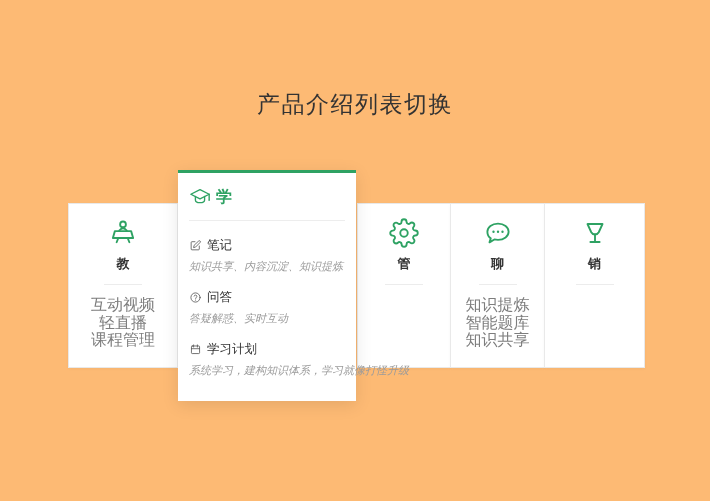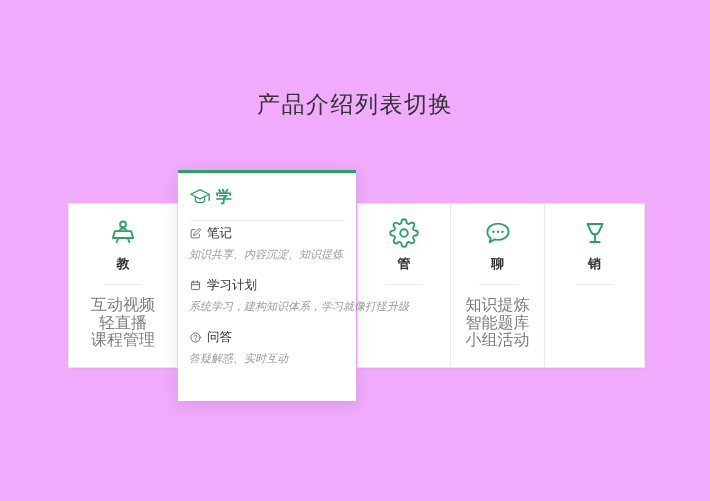--- a/index.html
+++ b/index.html
@@ -5,21 +5,21 @@
   html,body{margin:0;padding:0;}
   body{
     background:#f3f3f3;
     font-family:"DejaVu Sans", sans-serif;
     -webkit-font-smoothing:antialiased;
   }
   .stage{
     position:relative;
     width:710px;height:501px;
     margin:0 auto;
-    background:#f0abfc;
+    background:#fdba74;
     overflow:hidden;
   }
   .page-title{
     position:absolute;
     top:89px;left:0;right:0;
     text-align:center;
     font-size:23px;
     color:#333;
     letter-spacing:1.5px;
   }
@@ -82,21 +82,21 @@
   .ecard-header .ico{height:22px;margin-right:5px;}
   .ecard-header .ico svg{width:22px;height:22px;display:block;}
   .ecard-title{
     font-size:16px;
     font-weight:700;
   }
   .ecard-divider{
     height:0;border-top:1px solid #ededed;
     margin-top:12px;
   }
-  .esec{margin-top:4px;}
+  .esec{margin-top:16px;}
   .esec + .esec{margin-top:15px;}
   .esec-title{
     display:flex;align-items:center;
     color:#333;
     font-size:12.5px;
   }
   .esec-title .ico{height:13px;margin-right:5px;color:#555;}
   .esec-title .ico svg{width:13px;height:13px;display:block;}
   .esec-desc{
     margin-top:5px;
@@ -152,48 +152,48 @@
       <div class="esec-title">
         <span class="ico">
           <svg viewBox="0 0 24 24">
             <path d="M11 5 H5.5 A1.5 1.5 0 0 0 4 6.5 v12 A1.5 1.5 0 0 0 5.5 20 h12 a1.5 1.5 0 0 0 1.5 -1.5 V13"></path>
             <path d="M17.8 3.7 a1.9 1.9 0 0 1 2.7 2.7 L12 15 l-3.6 .9 .9 -3.6 z"></path>
           </svg>
         </span>
         <span>笔记</span>
       </div>
       <div class="esec-desc">知识共享、内容沉淀、知识提炼</div>
-    </div>
-
-    <div class="esec">
-      <div class="esec-title">
-        <span class="ico">
-          <svg viewBox="0 0 24 24">
-            <rect x="4.5" y="5.5" width="15" height="14" rx="1.5"></rect>
-            <path d="M8.5 3.5 v4 M15.5 3.5 v4 M4.5 10.5 h15"></path>
-          </svg>
-        </span>
-        <span>学习计划</span>
-      </div>
-      <div class="esec-desc">系统学习，建构知识体系，学习就像打怪升级</div>
     </div>
 
     <div class="esec">
       <div class="esec-title">
         <span class="ico">
           <svg viewBox="0 0 24 24">
             <circle cx="12" cy="12" r="8.5"></circle>
             <path d="M9.4 9.4 a2.6 2.6 0 0 1 5.1 .8 c0 1.7 -2.5 2.2 -2.5 3.5"></path>
             <circle class="fil" cx="12" cy="16.6" r="1"></circle>
           </svg>
         </span>
         <span>问答</span>
       </div>
       <div class="esec-desc">答疑解惑、实时互动</div>
     </div>
+
+    <div class="esec">
+      <div class="esec-title">
+        <span class="ico">
+          <svg viewBox="0 0 24 24">
+            <rect x="4.5" y="5.5" width="15" height="14" rx="1.5"></rect>
+            <path d="M8.5 3.5 v4 M15.5 3.5 v4 M4.5 10.5 h15"></path>
+          </svg>
+        </span>
+        <span>学习计划</span>
+      </div>
+      <div class="esec-desc">系统学习，建构知识体系，学习就像打怪升级</div>
+    </div>
   </div>
 
   <div class="card card-manage">
     <span class="ico">
       <svg viewBox="0 0 24 24" stroke-width="1.4">
         <circle cx="12" cy="12" r="3"></circle>
         <path d="M19.4 15a1.65 1.65 0 0 0 .33 1.82l.06.06a2 2 0 0 1 0 2.83 2 2 0 0 1-2.83 0l-.06-.06a1.65 1.65 0 0 0-1.82-.33 1.65 1.65 0 0 0-1 1.51V21a2 2 0 0 1-2 2 2 2 0 0 1-2-2v-.09A1.65 1.65 0 0 0 9 19.4a1.65 1.65 0 0 0-1.82.33l-.06.06a2 2 0 0 1-2.83 0 2 2 0 0 1 0-2.83l.06-.06a1.65 1.65 0 0 0 .33-1.82 1.65 1.65 0 0 0-1.51-1H3a2 2 0 0 1-2-2 2 2 0 0 1 2-2h.09A1.65 1.65 0 0 0 4.6 9a1.65 1.65 0 0 0-.33-1.82l-.06-.06a2 2 0 0 1 0-2.83 2 2 0 0 1 2.83 0l.06.06a1.65 1.65 0 0 0 1.82.33H9a1.65 1.65 0 0 0 1-1.51V3a2 2 0 0 1 2-2 2 2 0 0 1 2 2v.09a1.65 1.65 0 0 0 1 1.51 1.65 1.65 0 0 0 1.82-.33l.06-.06a2 2 0 0 1 2.83 0 2 2 0 0 1 0 2.83l-.06.06a1.65 1.65 0 0 0-.33 1.82V9a1.65 1.65 0 0 0 1.51 1H21a2 2 0 0 1 2 2 2 2 0 0 1-2 2h-.09a1.65 1.65 0 0 0-1.51 1z"></path>
       </svg>
     </span>
     <div class="card-title">管</div>
@@ -207,21 +207,21 @@
         <circle class="fil" cx="8.4" cy="11" r="0.95"></circle>
         <circle class="fil" cx="12" cy="11" r="0.95"></circle>
         <circle class="fil" cx="15.6" cy="11" r="0.95"></circle>
       </svg>
     </span>
     <div class="card-title">聊</div>
     <div class="card-divider"></div>
     <div class="card-items">
       <div class="card-item">知识提炼</div>
       <div class="card-item">智能题库</div>
-      <div class="card-item">小组活动</div>
+      <div class="card-item">知识共享</div>
     </div>
   </div>
 
   <div class="card card-sales">
     <span class="ico">
       <svg viewBox="0 0 24 24" stroke-width="1.4">
         <path d="M6 4.8 h12 l-3 6.6 a3.4 3.4 0 0 1 -6 0 z"></path>
         <path d="M12 13 v5.2"></path>
         <path d="M8.3 19.2 h7.4"></path>
       </svg>

